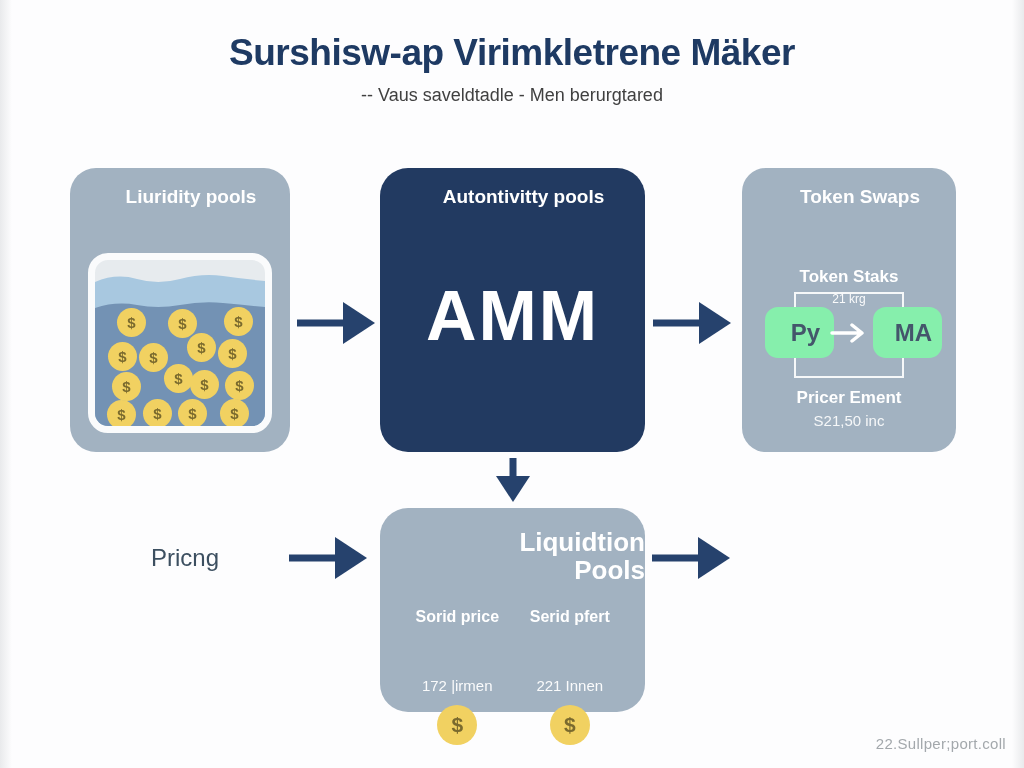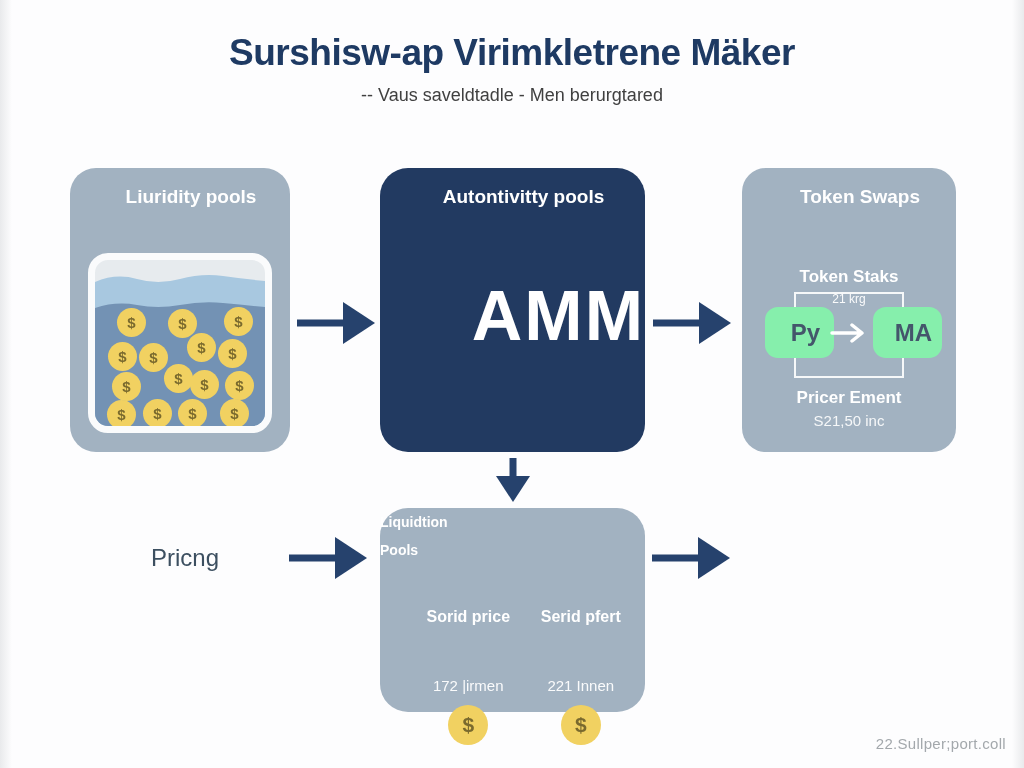--- a/index.html
+++ b/index.html
@@ -34,21 +34,21 @@
   .tank svg.water{position:absolute;left:0;top:0;}
   .coin{
     position:absolute;width:29px;height:29px;border-radius:50%;
     background:#f1d161;color:#7a6a2e;font-weight:bold;font-size:15px;
     display:flex;align-items:center;justify-content:center;
   }
 
   
   .box.amm{left:380px;top:168px;width:265px;height:284px;background:#223a61;border-radius:28px;}
   .amm-label{
-    position:absolute;top:112px;left:0;width:100%;text-align:right;
+    position:absolute;top:112px;left:0;width:100%;text-align:center;
     font-size:70px;line-height:72px;font-weight:bold;color:#ffffff;letter-spacing:2px;
   }
 
   
   .box.tokenswaps{left:742px;top:168px;width:214px;height:284px;border-radius:24px;}
   .ts-stats{position:absolute;top:70px;left:0;width:100%;text-align:center;color:#fff;}
   .ts-stats .lbl{font-weight:bold;font-size:17px;line-height:22px;margin-top:28px;}
   .ts-stats .val{font-size:12px;line-height:22px;color:rgba(255,255,255,.95);}
   .ts-rect{
     position:absolute;left:52px;top:124px;width:106px;height:82px;
@@ -61,22 +61,22 @@
   }
   .token-square.from{left:23px;top:139px;}
   .token-square.to{left:131px;top:139px;}
   .ts-arrow{position:absolute;left:88px;top:155px;}
   .ts-price{position:absolute;top:218px;left:0;width:100%;text-align:center;color:#fff;}
   .ts-price .lbl{font-weight:bold;font-size:17px;line-height:23px;}
   .ts-price .val{font-size:15px;line-height:23px;color:rgba(255,255,255,.9);}
 
   
   .box.liquidation{left:380px;top:508px;width:265px;height:204px;border-radius:28px;}
-  .lq-title{text-align:left;color:#fff;font-weight:bold;font-size:14px;line-height:28px;}
-  .lq-cols{position:absolute;top:98px;left:12px;width:100%;display:flex;justify-content:center;padding:0 20px;box-sizing:border-box;}
+  .lq-title{margin-top:20px;text-align:right;color:#fff;font-weight:bold;font-size:26px;line-height:28px;}
+  .lq-cols{position:absolute;top:98px;left:1px;width:100%;display:flex;justify-content:center;padding:0 20px;box-sizing:border-box;}
   .lq-col{width:116px;text-align:center;color:#fff;}
   .lq-col .lbl{font-weight:bold;font-size:16px;line-height:21px;}
   .lq-col .val{font-size:15px;line-height:21px;color:rgba(255,255,255,.95);margin-top:48px;}
   .lq-coin{
     width:40px;height:40px;border-radius:50%;background:#f1d161;
     color:#7a6a2e;font-weight:bold;font-size:21px;
     display:flex;align-items:center;justify-content:center;margin:9px auto 0;
   }
 
   .pricing-label{

